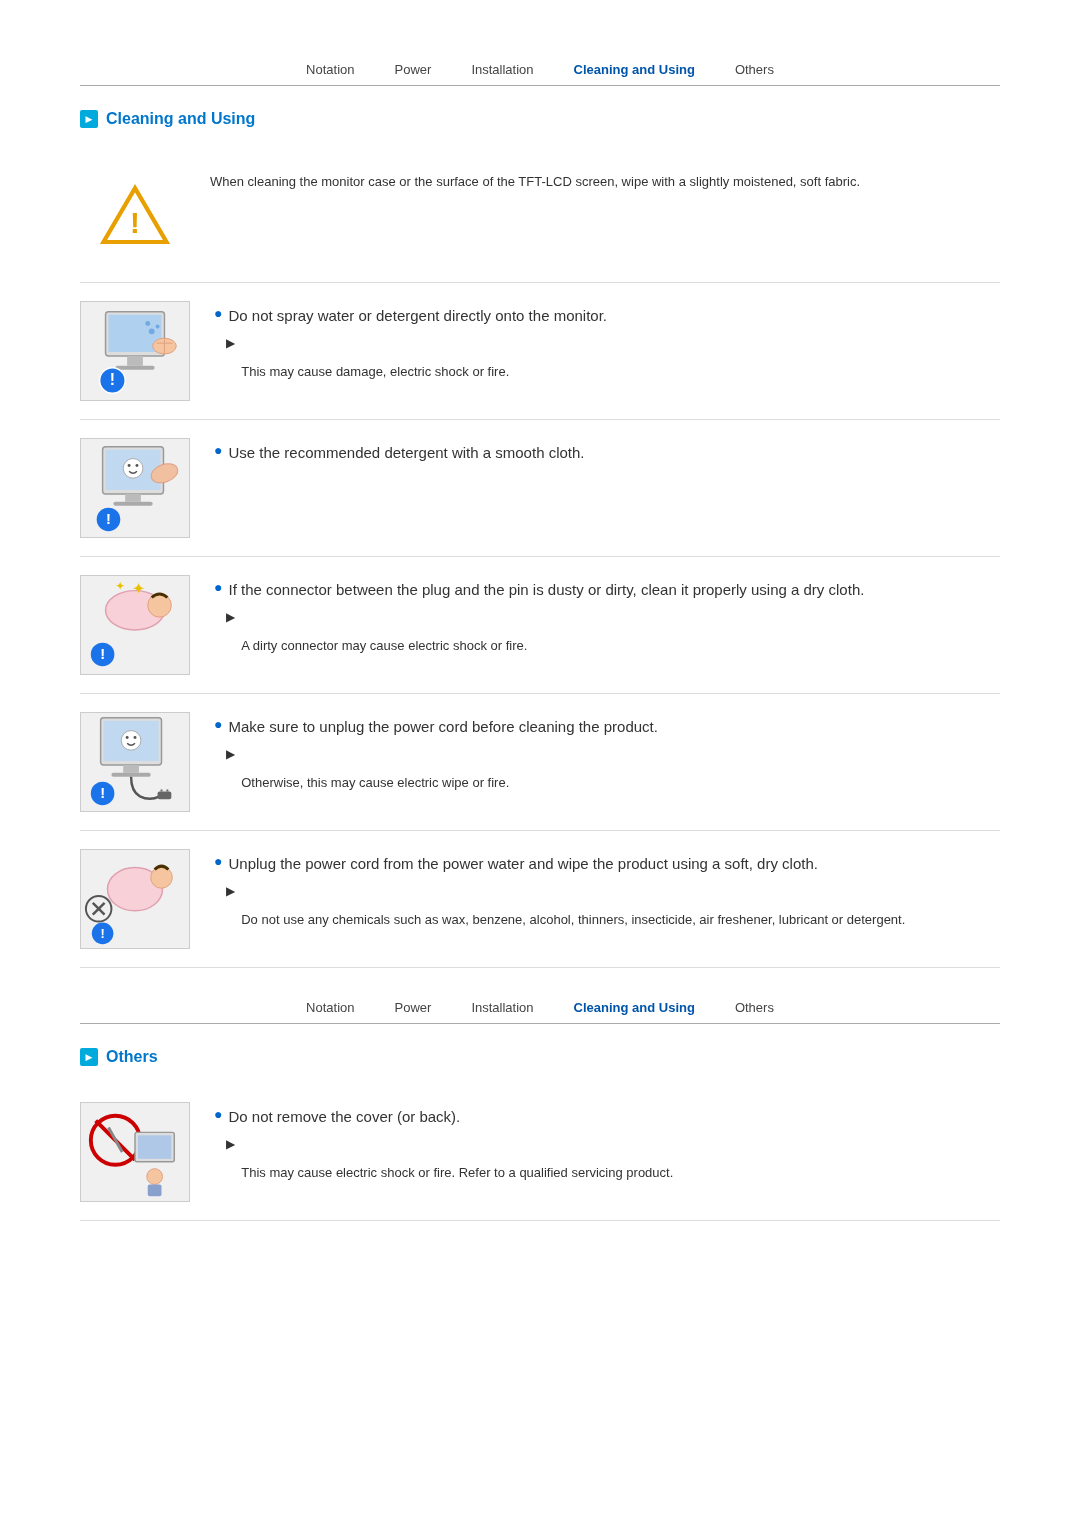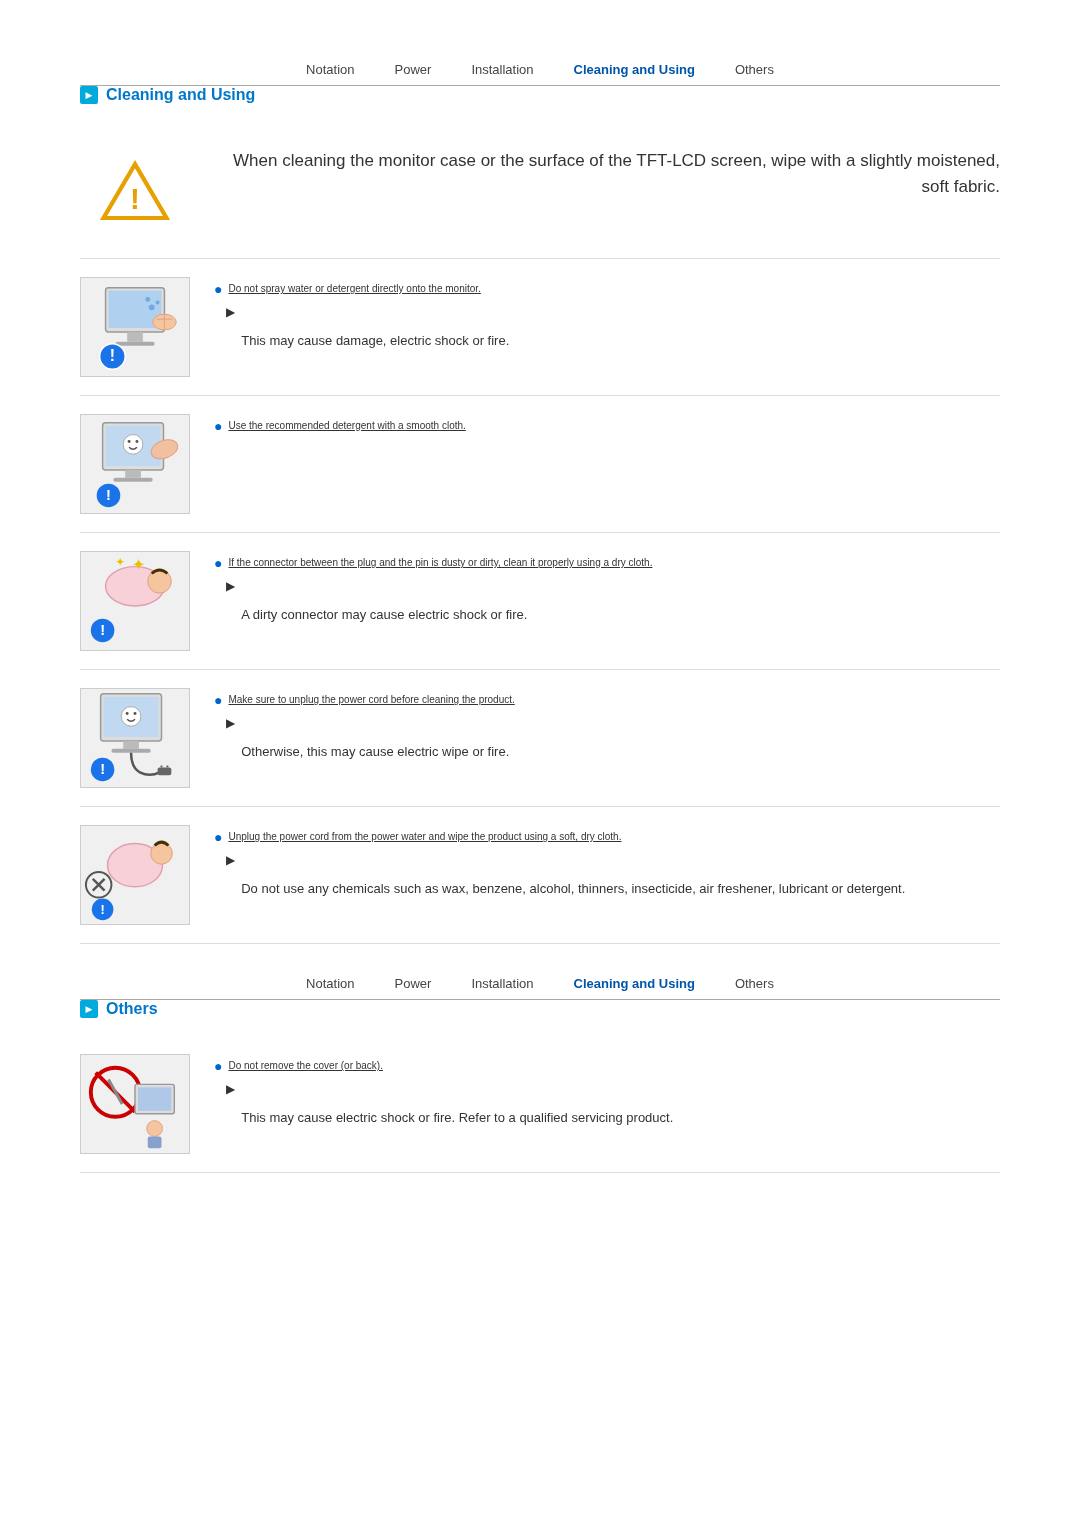--- a/index.html
+++ b/index.html
@@ -14,20 +14,21 @@
     .page-wrapper {
       padding: 60px 80px;
     }
     
     .nav-bar {
       display: flex;
       justify-content: center;
       align-items: flex-end;
       border-bottom: 1px solid #aaa;
       padding-bottom: 6px;
+      margin-bottom: 24px;
       gap: 32px;
     }
     .nav-item {
       font-size: 13px;
       color: #444;
       cursor: pointer;
       padding: 2px 4px;
     }
     .nav-item.active {
       color: #0055aa;
@@ -101,24 +102,23 @@
       margin-left: 4px;
     }
     .bullet-dot {
       color: #0066cc;
       font-weight: bold;
       font-size: 14px;
       flex-shrink: 0;
       margin-top: 0px;
     }
     .bullet-text {
-      font-size: 10px;
+      font-size: 15px;
       color: #333;
       line-height: 1.5;
-      text-decoration: underline;
     }
     .sub-bullet {
       display: flex;
       align-items: flex-start;
       gap: 6px;
       margin-left: 16px;
       margin-top: 4px;
     }
     .sub-arrow {
       color: #333;
@@ -138,26 +138,25 @@
       align-items: center;
       justify-content: center;
       width: 110px;
       height: 100px;
     }
     
     .section-gap {
       height: 30px;
     }
     .first-row-text {
-      font-size: 17px;
+      font-size: 13px;
       color: #333;
       line-height: 1.5;
       flex: 1;
       padding-top: 8px;
-      text-align: right;
     }
   </style>
 </head>
 <body>
 <div class="page-wrapper">
 
   <nav class="nav-bar">
     <span class="nav-item">Notation</span>
     <span class="nav-item">Power</span>
     <span class="nav-item">Installation</span>

